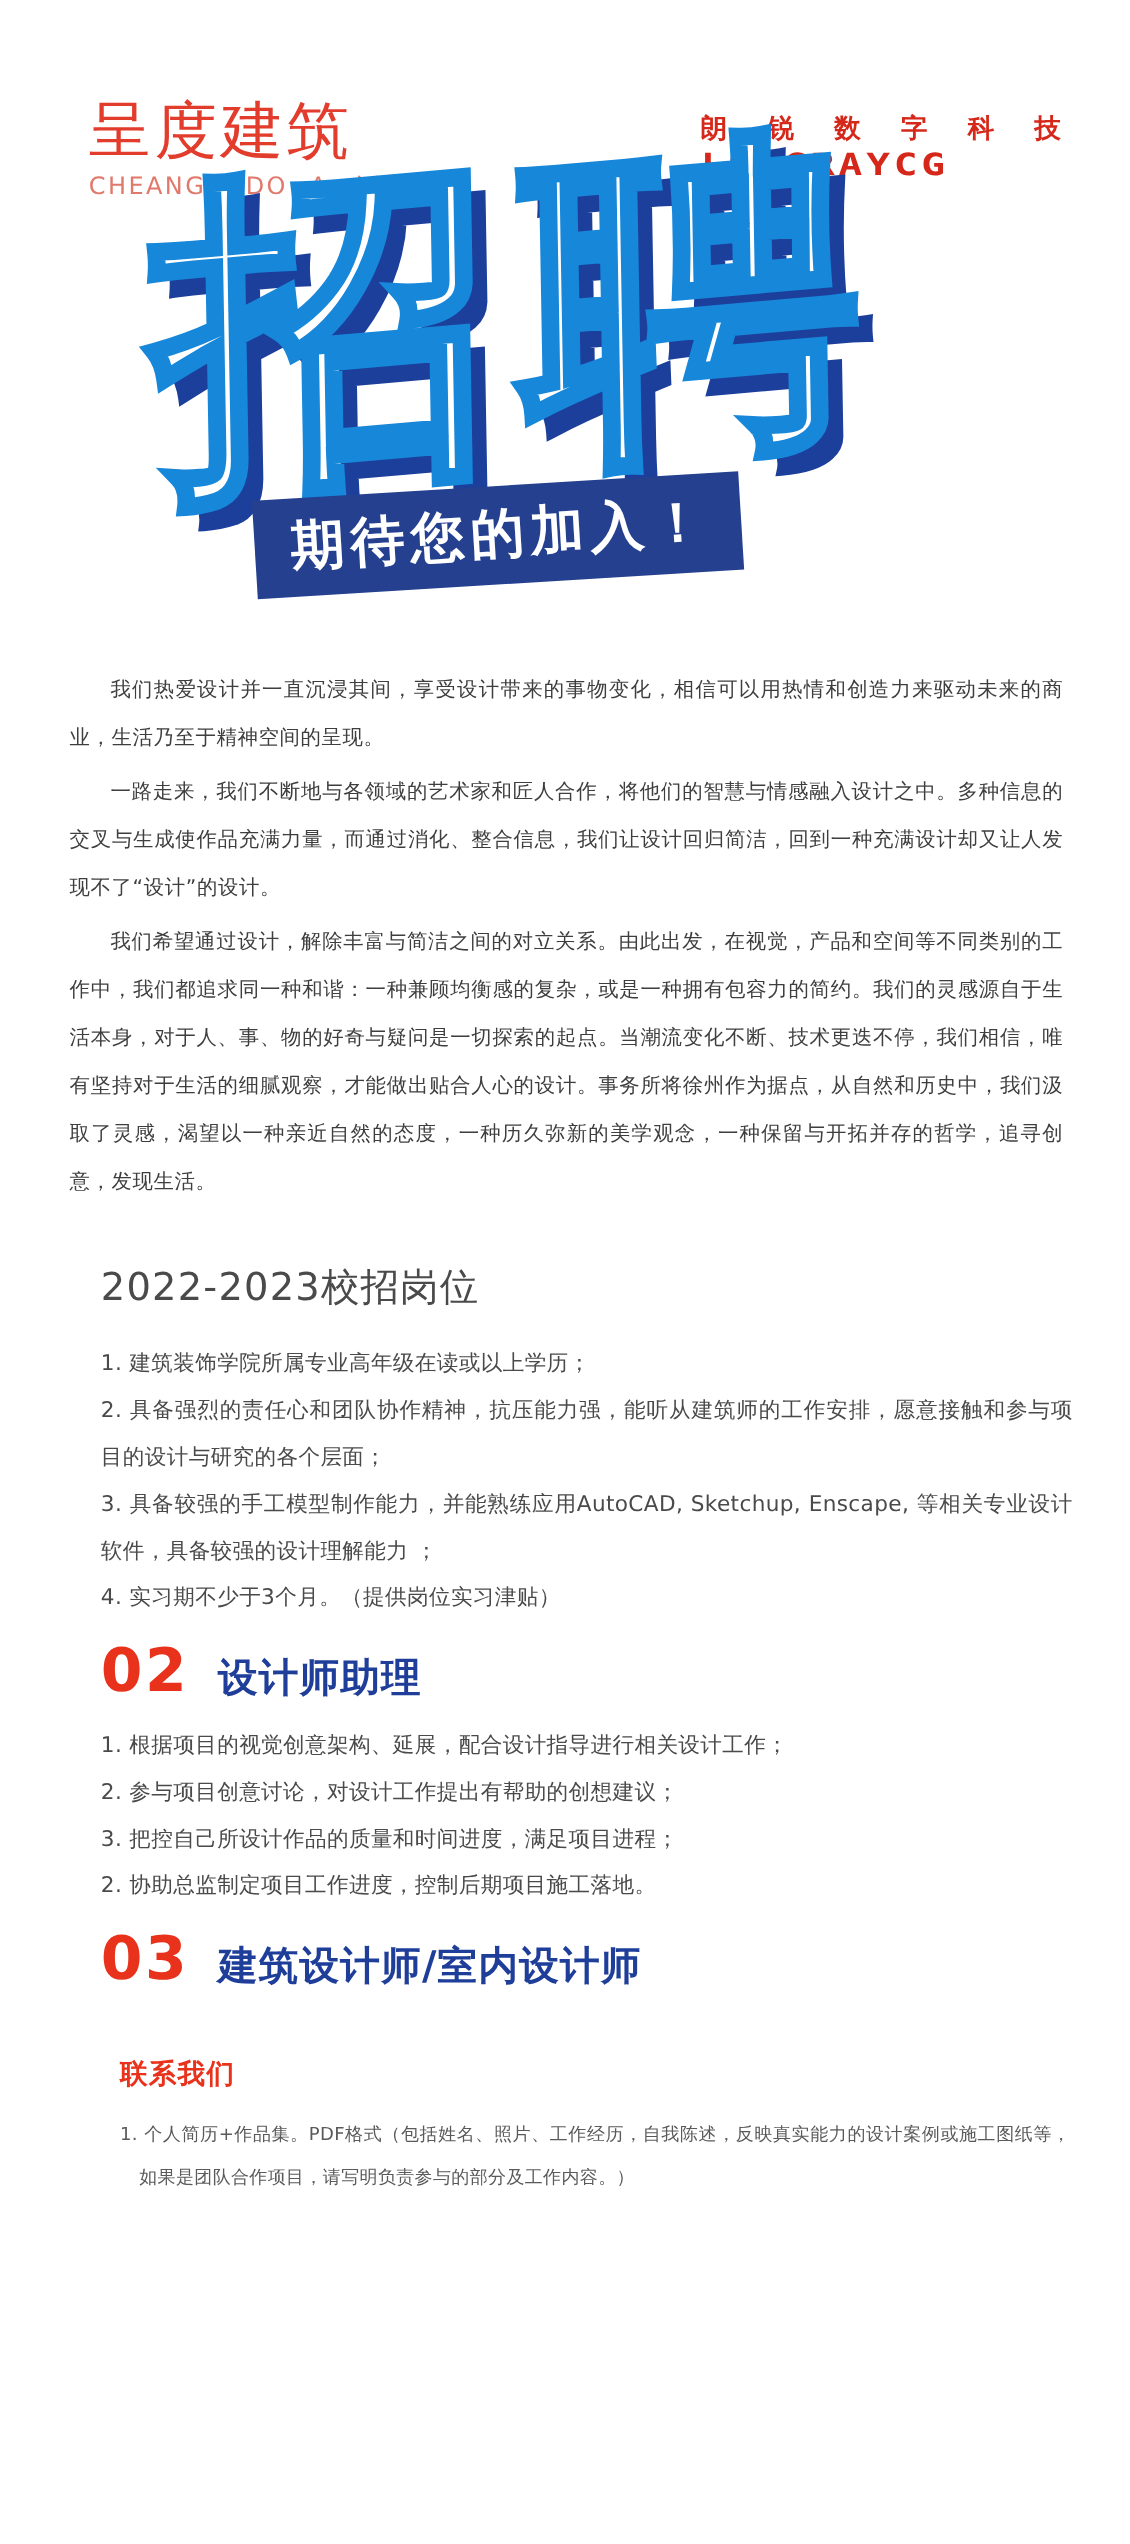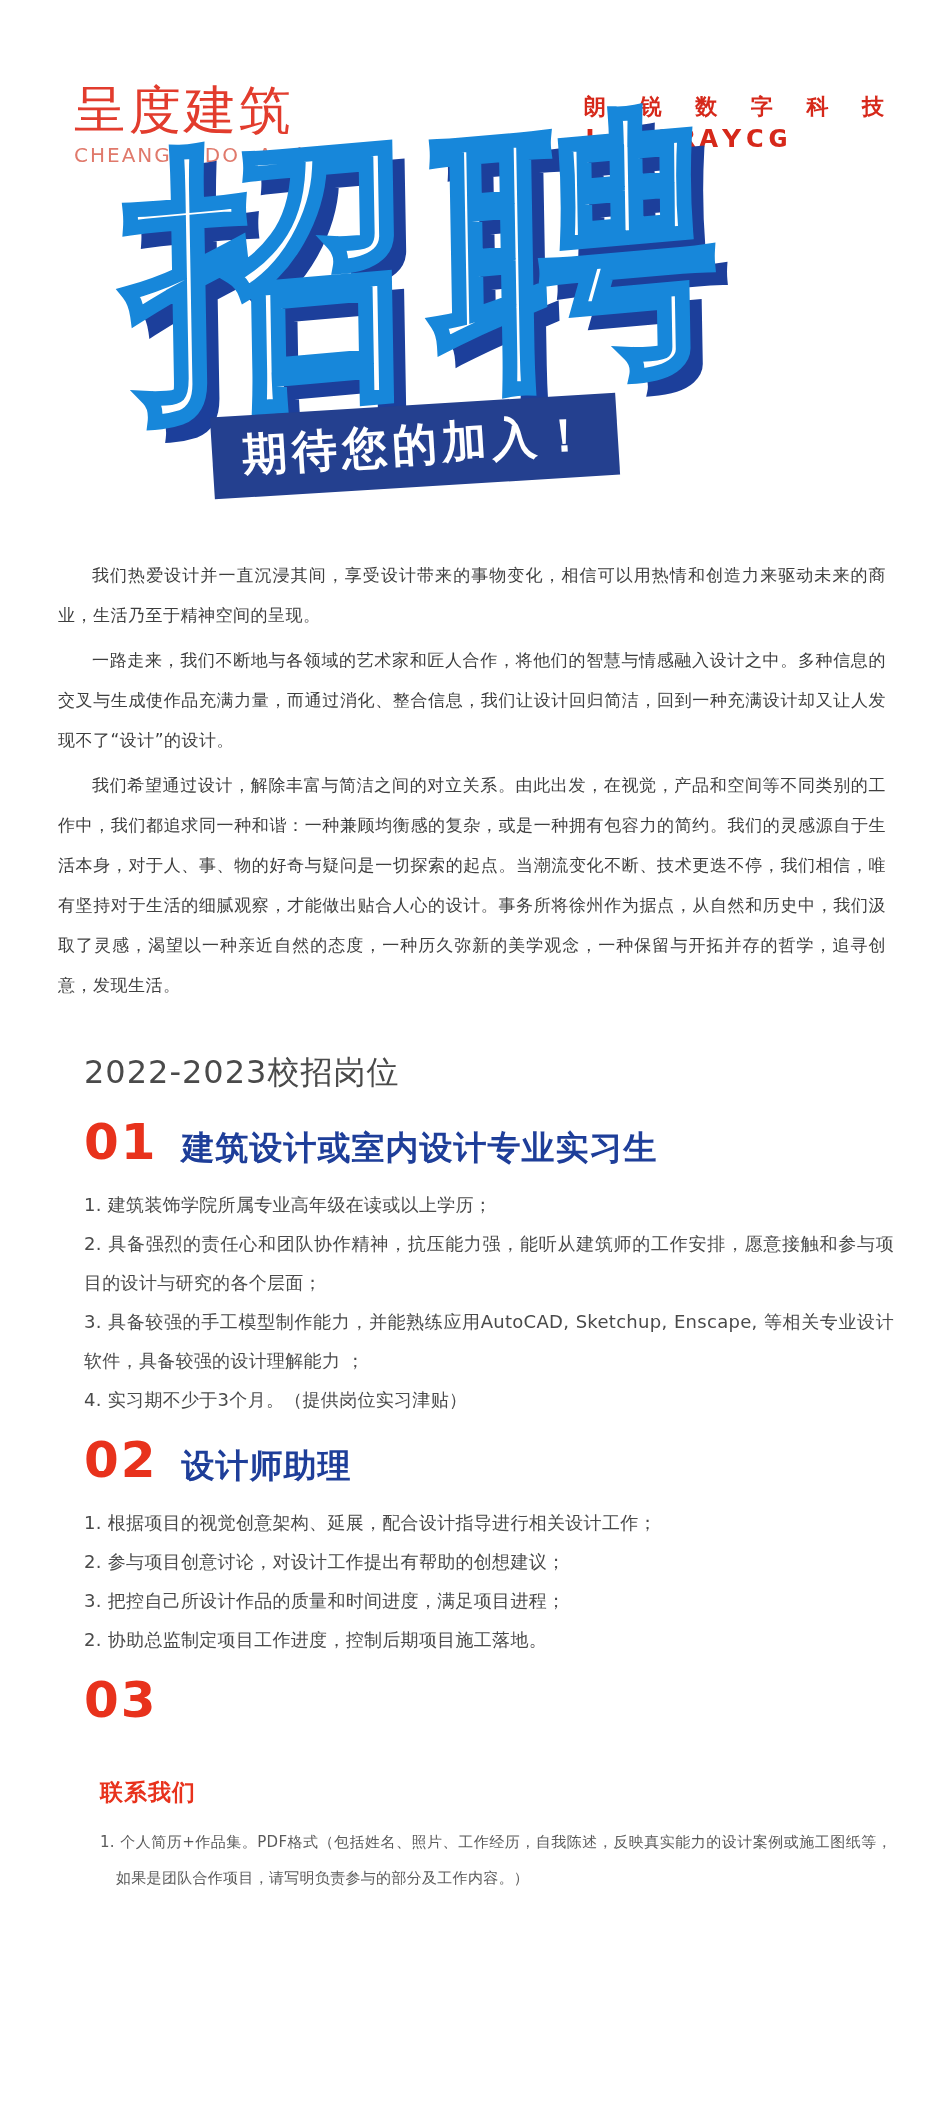--- a/index.html
+++ b/index.html
@@ -127,24 +127,20 @@
     <p>我们热爱设计并一直沉浸其间，享受设计带来的事物变化，相信可以用热情和创造力来驱动未来的商业，生活乃至于精神空间的呈现。</p>
     <p class="gap-before">一路走来，我们不断地与各领域的艺术家和匠人合作，将他们的智慧与情感融入设计之中。多种信息的交叉与生成使作品充满力量，而通过消化、整合信息，我们让设计回归简洁，回到一种充满设计却又让人发现不了“设计”的设计。</p>
     <p class="gap-before">我们希望通过设计，解除丰富与简洁之间的对立关系。由此出发，在视觉，产品和空间等不同类别的工作中，我们都追求同一种和谐：一种兼顾均衡感的复杂，或是一种拥有包容力的简约。我们的灵感源自于生活本身，对于人、事、物的好奇与疑问是一切探索的起点。当潮流变化不断、技术更迭不停，我们相信，唯有坚持对于生活的细腻观察，才能做出贴合人心的设计。事务所将徐州作为据点，从自然和历史中，我们汲取了灵感，渴望以一种亲近自然的态度，一种历久弥新的美学观念，一种保留与开拓并存的哲学，追寻创意，发现生活。</p>
   </section>
 
   <h2 class="season-title">2022-2023校招岗位</h2>
 
   <section class="jobs">
 
     <div class="job first">
-      <div class="job-header">
-        <span class="job-num">01</span>
-        <span class="job-title">建筑设计或室内设计专业实习生</span>
-      </div>
       <div class="job-items">
         <div class="job-item">1. 建筑装饰学院所属专业高年级在读或以上学历；</div>
         <div class="job-item">2. 具备强烈的责任心和团队协作精神，抗压能力强，能听从建筑师的工作安排，愿意接触和参与项目的设计与研究的各个层面；</div>
         <div class="job-item">3. 具备较强的手工模型制作能力，并能熟练应用AutoCAD, Sketchup, Enscape, 等相关专业设计软件，具备较强的设计理解能力 ；</div>
         <div class="job-item">4. 实习期不少于3个月。（提供岗位实习津贴）</div>
       </div>
     </div>
 
     <div class="job second">
       <div class="job-header">
@@ -155,20 +151,21 @@
         <div class="job-item">1. 根据项目的视觉创意架构、延展，配合设计指导进行相关设计工作；</div>
         <div class="job-item">2. 参与项目创意讨论，对设计工作提出有帮助的创想建议；</div>
         <div class="job-item">3. 把控自己所设计作品的质量和时间进度，满足项目进程；</div>
         <div class="job-item">2. 协助总监制定项目工作进度，控制后期项目施工落地。</div>
       </div>
     </div>
 
     <div class="job third">
       <div class="job-header">
         <span class="job-num">03</span>
+        <span class="job-title">建筑设计师/室内设计师</span>
       </div>
     </div>
 
   </section>
 
   <section class="contact">
     <div class="contact-title">联系我们</div>
     <div class="contact-items">
       <div class="contact-item">1. 个人简历+作品集。PDF格式（包括姓名、照片、工作经历，自我陈述，反映真实能力的设计案例或施工图纸等，如果是团队合作项目，请写明负责参与的部分及工作内容。）</div>
 

